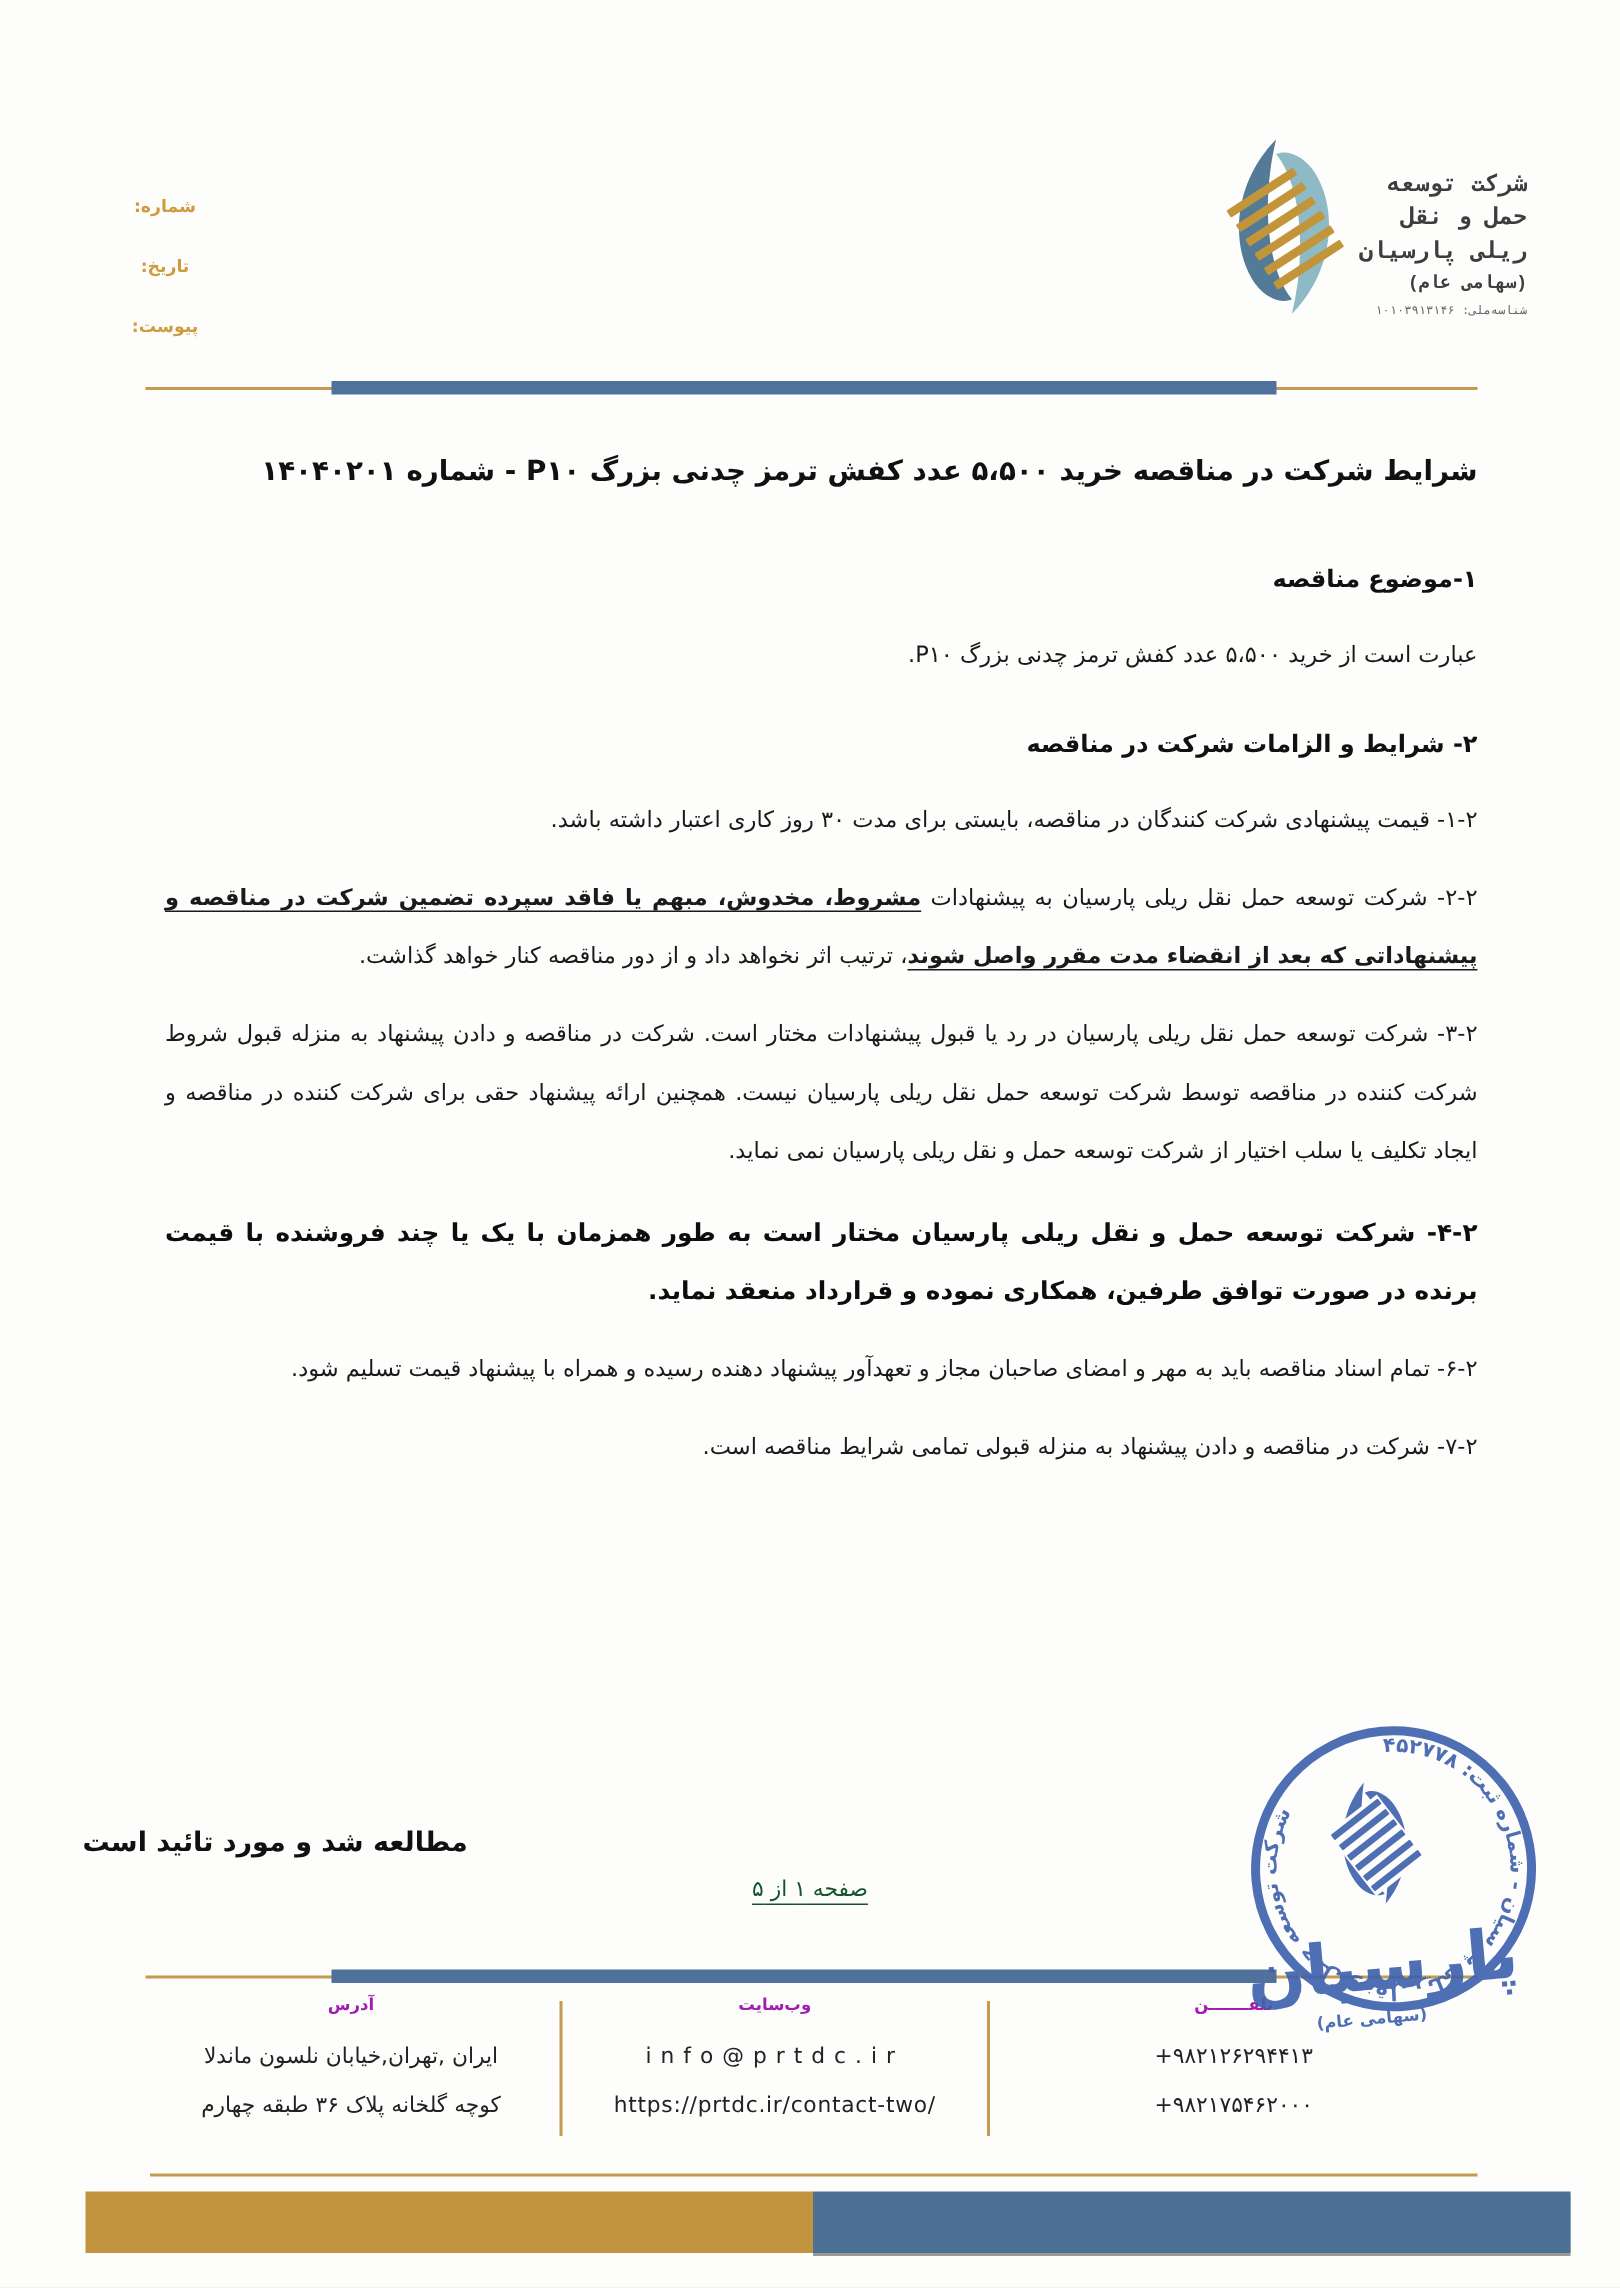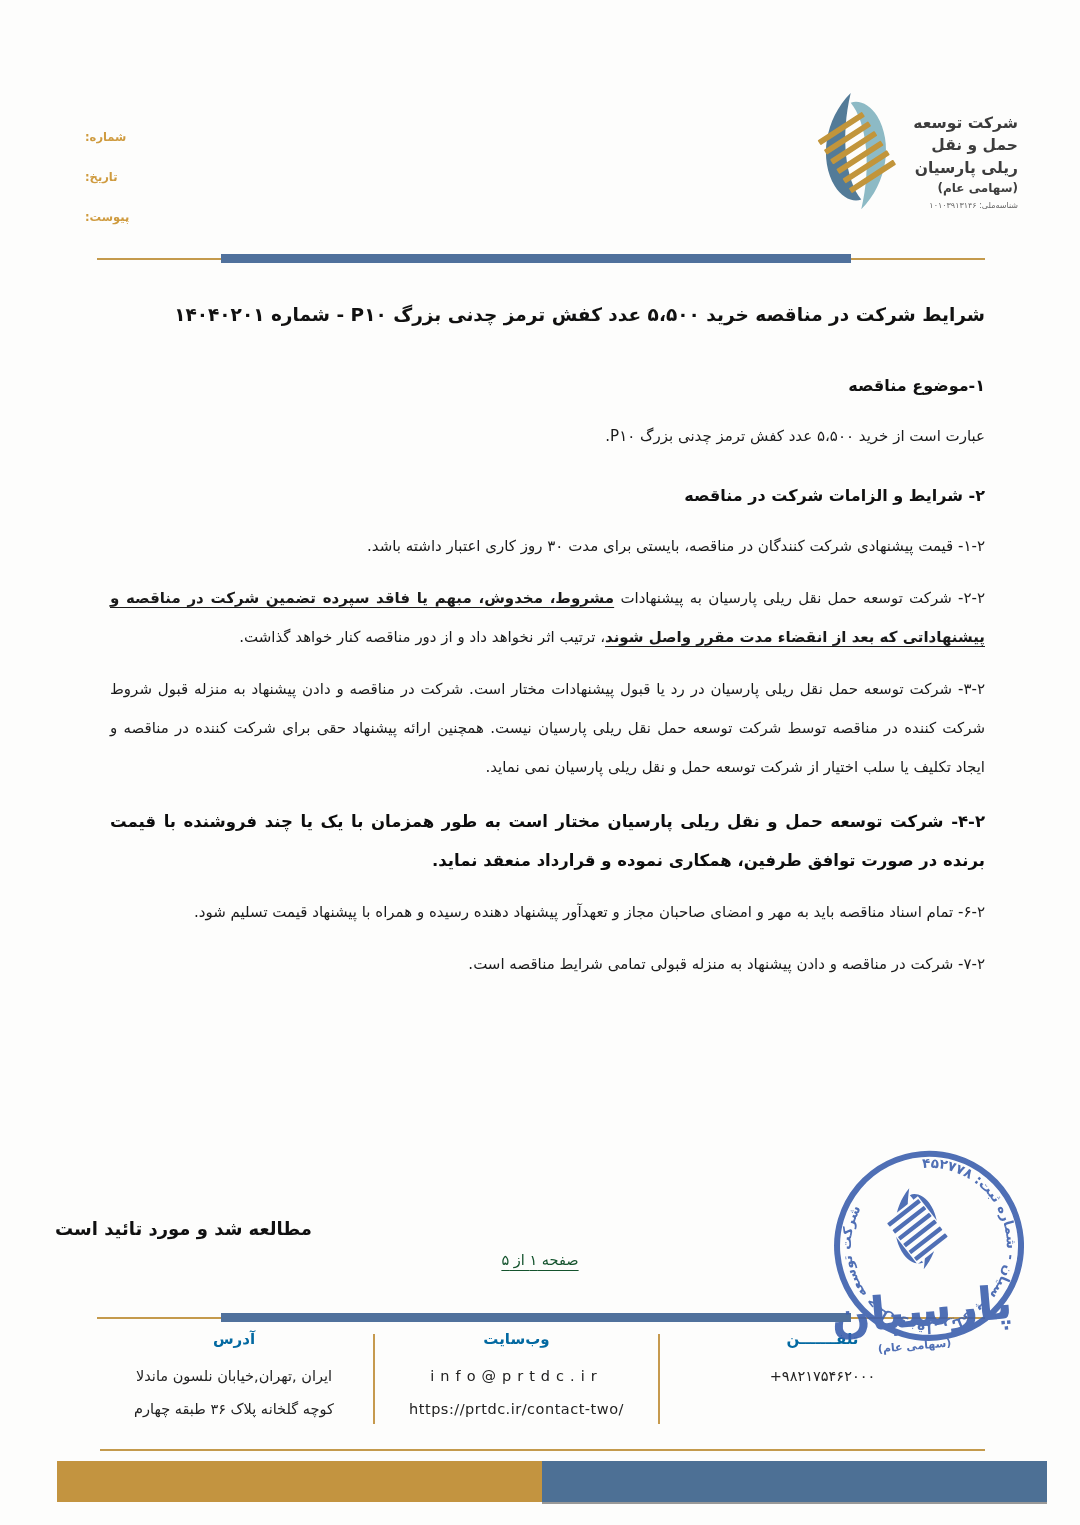--- a/index.html
+++ b/index.html
@@ -6,24 +6,24 @@
   .page{
     position:relative;
     width:1080px;height:1525px;
     margin:0 auto;
     background:#fdfdfc;
     overflow:hidden;
     font-family:"DejaVu Sans",sans-serif;
     color:#1b1b1b;
   }
   
-  .meta{position:absolute;top:130px;left:85px;width:50px;direction:rtl;text-align:left;}
+  .meta{position:absolute;top:130px;left:85px;width:50px;direction:rtl;text-align:center;}
   .meta .mrow{font-size:11.5px;font-weight:bold;color:#cf9b3f;margin-bottom:26px;}
   
-  .logo{position:absolute;top:86px;left:812px;width:215px;display:flex;align-items:flex-start;}
+  .logo{position:absolute;top:86px;left:812px;width:215px;display:flex;align-items:flex-start;font-family:Liberation Mono, monospace;}
   .logo svg{flex:0 0 auto;}
   .logo-text{direction:rtl;text-align:right;margin-right:6px;margin-top:26px;width:118px;}
   .logo-text .l{font-weight:bold;font-size:15.5px;line-height:1.45;color:#3d3d3d;}
   .logo-text .l4{font-weight:bold;font-size:12px;color:#3d3d3d;margin-top:2px;}
   .logo-text .nid{font-size:8px;color:#666;margin-top:6px;white-space:nowrap;direction:rtl;}
   
   .divider{position:absolute;left:97px;width:888px;height:10px;}
   .divider .gl{position:absolute;top:4px;left:0;right:0;height:2px;background:#c49a4c;}
   .divider .bl{position:absolute;top:0;left:124px;width:630px;height:9px;background:#50719c;}
   .div-top{top:254px;}
@@ -50,21 +50,21 @@
   
   .stamp{position:absolute;top:1146px;left:812px;width:232px;height:222px;
          transform:rotate(-5deg);opacity:.9;z-index:5;pointer-events:none;}
   .stamp svg{position:absolute;top:0;left:18px;}
   .stamp-name{position:absolute;top:140px;left:0;width:210px;text-align:center;
               font-size:46px;font-weight:bold;color:#3d60ae;direction:rtl;line-height:1;}
   .stamp-sub{position:absolute;top:192px;left:58px;font-size:11px;font-weight:bold;color:#3d60ae;direction:rtl;}
   
   .footer{position:absolute;top:1330px;left:95px;width:890px;display:flex;direction:rtl;}
   .footer .col{text-align:center;}
-  .footer .col .h{font-size:15px;font-weight:bold;color:#0369a1;margin-bottom:12px;}
+  .footer .col .h{font-size:11px;font-weight:bold;color:#a21caf;margin-bottom:12px;}
   .footer .col .row{font-size:14.5px;line-height:33px;color:#222;}
   .col-phone{flex:0 0 325px;}
   .col-web{flex:0 0 283px;}
   .col-addr{flex:1;}
   .vsep{width:2px;background:#c69a4e;height:90px;margin-top:4px;}
   .ltr{direction:ltr;unicode-bidi:isolate;}
   .phone-row{letter-spacing:7px;font-size:15px;color:#333;}
   .url-row{font-size:16.5px;letter-spacing:.5px;color:#2c2c2c;}
   .email-row{font-size:16px;letter-spacing:6px;color:#2c2c2c;}
   
@@ -158,20 +158,21 @@
   </div>
 
   <div class="divider div-foot">
     <i class="gl"></i>
     <i class="bl"></i>
   </div>
 
   <div class="footer">
     <div class="col col-phone">
       <div class="h">تلفـــــــن</div>
+      <div class="row phone-row ltr">+۹۸۲۱۲۶۲۹۴۴۱۳</div>
       <div class="row phone-row ltr">+۹۸۲۱۷۵۴۶۲۰۰۰</div>
     </div>
     <i class="vsep"></i>
     <div class="col col-web">
       <div class="h">وب‌سایت</div>
       <div class="row email-row ltr">info@prtdc.ir</div>
       <div class="row url-row ltr">https://prtdc.ir/contact-two/</div>
     </div>
     <i class="vsep"></i>
     <div class="col col-addr">

